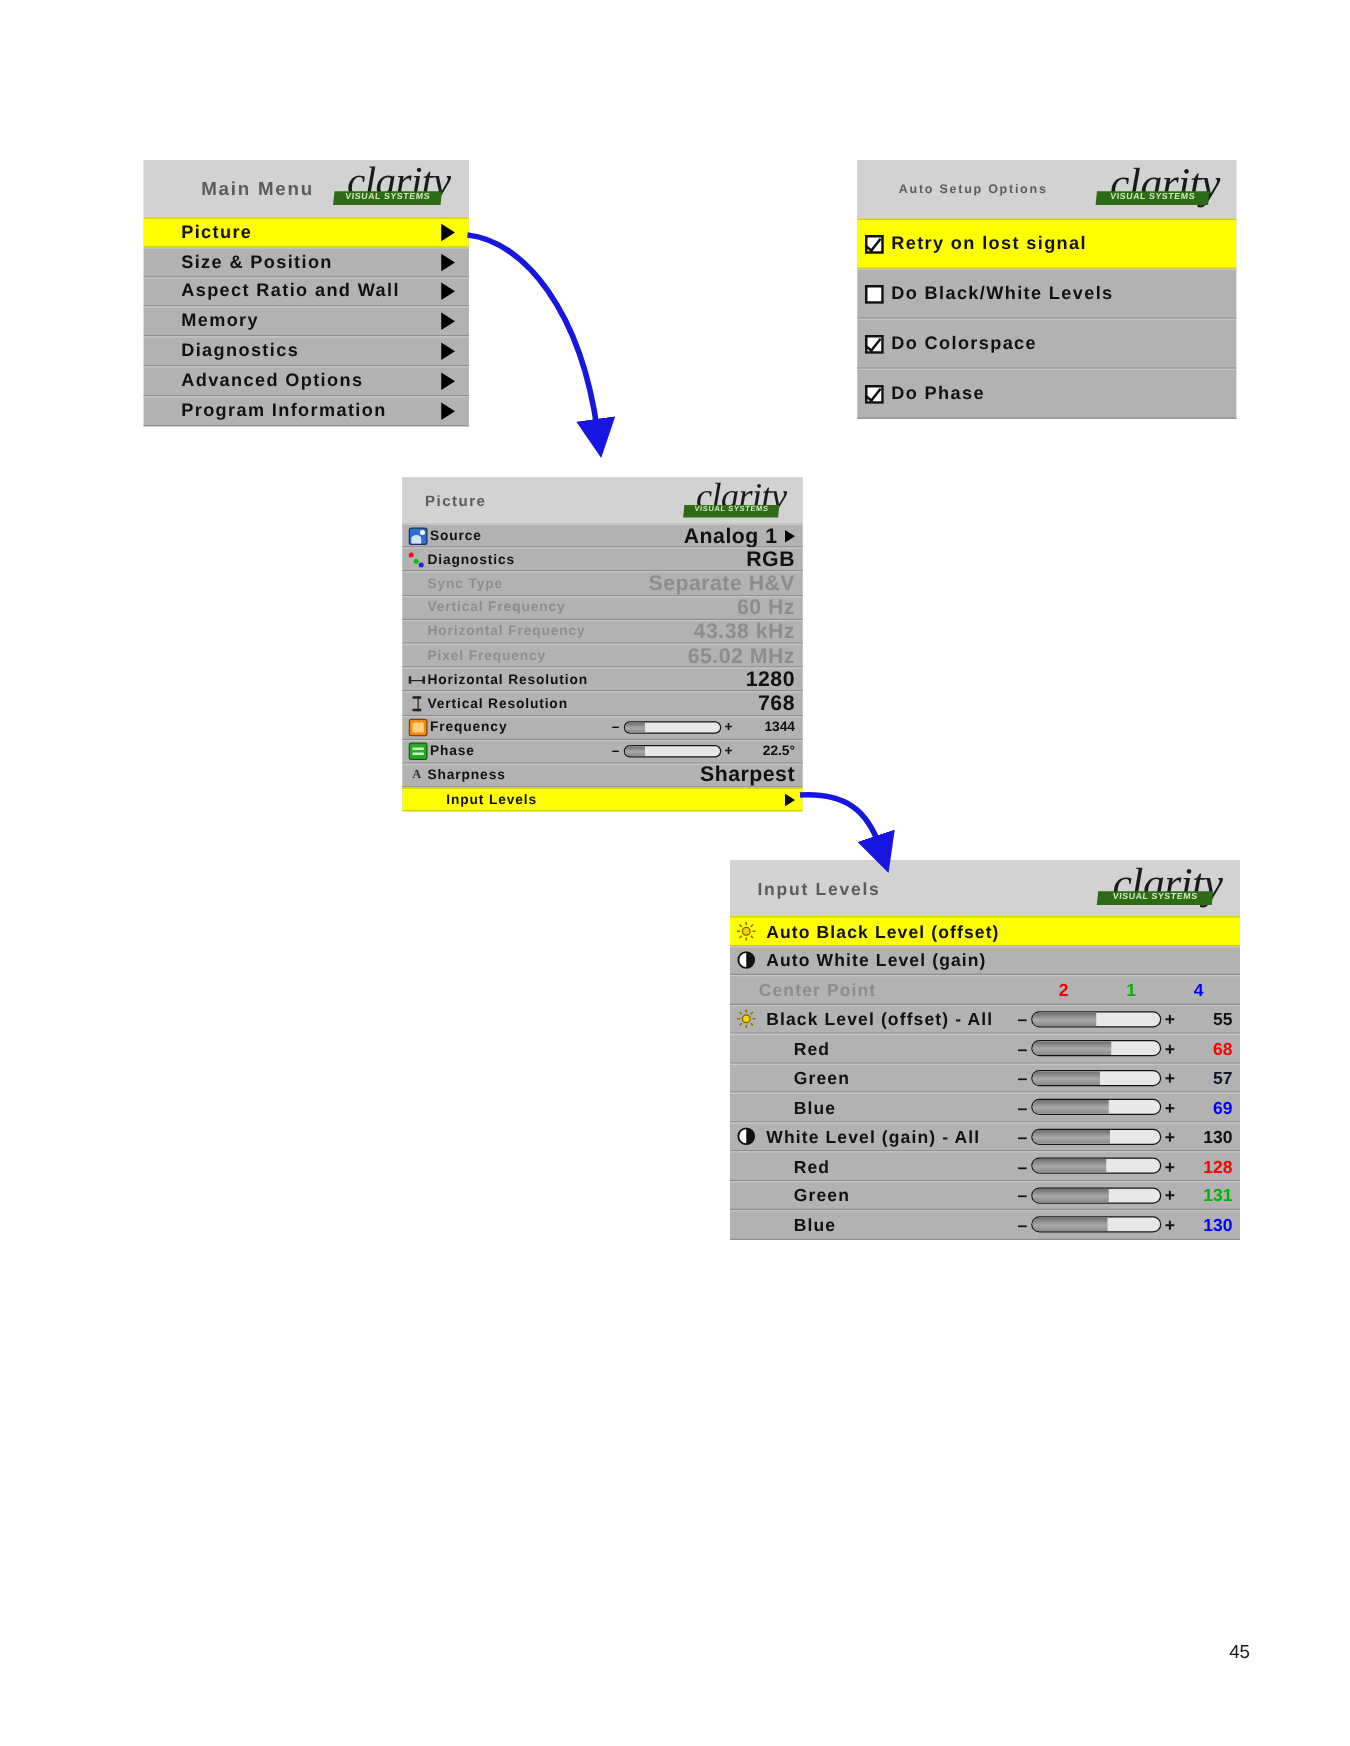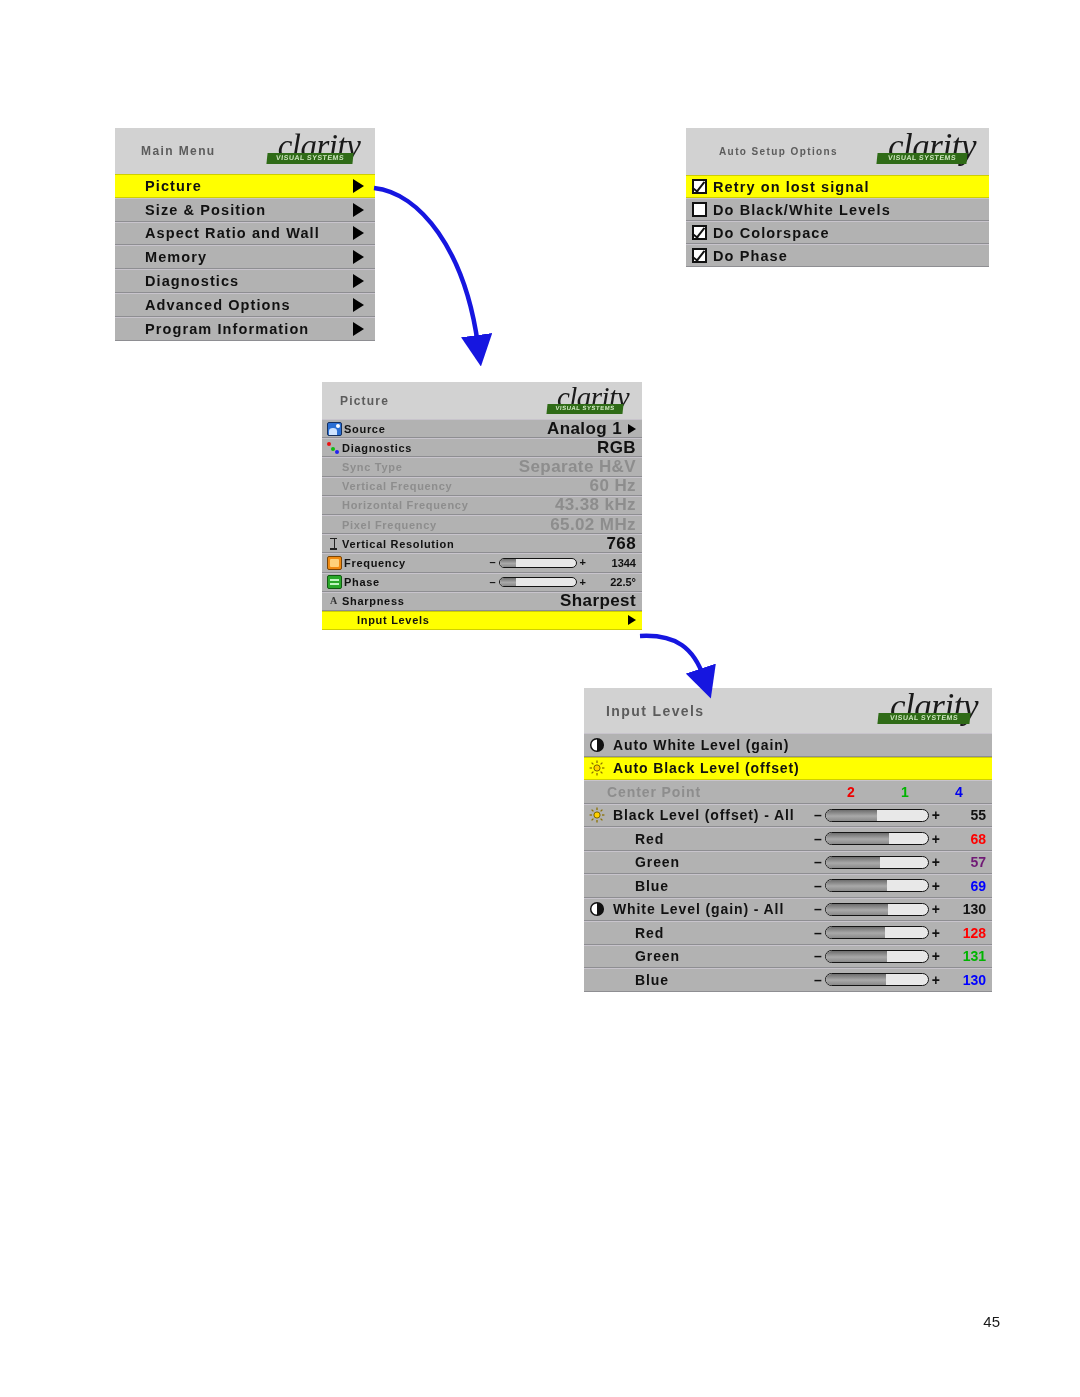--- a/index.html
+++ b/index.html
@@ -103,30 +103,30 @@
   }
   .tri.small {
     border-left-width: 8px;
     border-top-width: 5px;
     border-bottom-width: 5px;
   }
 
   
   #main-menu { left: 115px; top: 128px; width: 260px; }
   #main-menu .panel-header { height: 46px; }
-  #main-menu .panel-title { font-size: 12px; margin-left: 26px; }
+  #main-menu .panel-title { font-size: 15px; margin-left: 46px; }
   #main-menu .row { height: 23.8px; padding: 0 8px 0 30px; }
   #main-menu .row .label { font-size: 14.5px; }
   #main-menu .row .tri { margin-left: auto; margin-right: 3px; }
 
   
   #auto-setup { left: 686px; top: 128px; width: 303px; }
   #auto-setup .panel-header { height: 47px; }
   #auto-setup .panel-title { font-size: 10px; margin-left: 33px; }
-  #auto-setup .row { height: 23px; padding: 0 8px 0 6px; }
+  #auto-setup .row { height: 40px; padding: 0 8px 0 6px; }
   #auto-setup .row .label { font-size: 14.5px; margin-left: 6px; }
   .chk {
     width: 15px; height: 15px;
     border: 2px solid #111;
     background: #ffffff;
     position: relative;
     flex: 0 0 auto;
     box-sizing: border-box;
   }
   .chk.on::after {
@@ -346,20 +346,29 @@
         <span class="label">Horizontal Frequency</span>
         <span class="value">43.38 kHz</span>
       </div>
       <div class="row dim">
         <span class="icon" style="width:13px;height:12px;display:inline-block;"></span>
         <span class="label">Pixel Frequency</span>
         <span class="value">65.02 MHz</span>
       </div>
       <div class="row">
         <span class="icon" style="width:13px;height:12px;display:inline-block;position:relative;">
+          <span style="position:absolute;left:0;top:50%;width:100%;height:1.6px;background:#222;"></span>
+          <span style="position:absolute;left:0;top:25%;width:1.6px;height:50%;background:#222;"></span>
+          <span style="position:absolute;right:0;top:25%;width:1.6px;height:50%;background:#222;"></span>
+        </span>
+        <span class="label">Horizontal Resolution</span>
+        <span class="value">1280</span>
+      </div>
+      <div class="row">
+        <span class="icon" style="width:13px;height:12px;display:inline-block;position:relative;">
           <span style="position:absolute;left:50%;top:0;width:1.6px;height:100%;background:#222;"></span>
           <span style="position:absolute;left:25%;top:0;width:50%;height:1.6px;background:#222;"></span>
           <span style="position:absolute;left:25%;bottom:0;width:50%;height:1.6px;background:#222;"></span>
         </span>
         <span class="label">Vertical Resolution</span>
         <span class="value">768</span>
       </div>
       <div class="row">
         <span class="icon" style="width:13px;height:12px;background:#f08a10;border:1px solid #7a4405;border-radius:2px;display:inline-block;position:relative;">
           <span style="position:absolute;left:2px;top:2px;right:2px;bottom:2px;background:#ffd27a;border-radius:1px;"></span>
@@ -405,43 +414,43 @@
 
 <div class="panel" id="input-levels">
   <div class="panel-header">
     <span class="panel-title">Input Levels</span>
     <span class="logo" style="right:2px; top:2px; width:112px;">
       <span class="word" style="font-size:35px;">clarity</span>
       <span class="bar" style="font-size:7px; width:92px; height:10px; margin-top:-10px; padding-top:1px;">VISUAL SYSTEMS</span>
     </span>
   </div>
   <div id="il-list">
-      <div class="row sub">
-        <span class="icon" style="width:16px;height:16px;display:inline-block;position:relative;"><svg width="16" height="16" viewBox="0 0 16 16">
-            <circle cx="8" cy="8" r="6.3" fill="#ffffff" stroke="#111" stroke-width="1.5"></circle>
-            <path d="M8,1.7 A6.3,6.3 0 0,1 8,14.3 z" fill="#111"></path>
-          </svg></span>
-        <span class="label">Auto White Level (gain)</span>
-      </div>
       <div class="row sel sub">
         <span class="icon" style="width:16px;height:16px;display:inline-block;position:relative;"><svg width="16" height="16" viewBox="0 0 16 16">
             <circle cx="8" cy="8" r="3.1" fill="#ffd000" stroke="#7a6400" stroke-width="1"></circle>
             <g stroke="#8a7000" stroke-width="1.3">
               <line x1="8" y1="0.6" x2="8" y2="3"></line>
               <line x1="8" y1="13" x2="8" y2="15.4"></line>
               <line x1="0.6" y1="8" x2="3" y2="8"></line>
               <line x1="13" y1="8" x2="15.4" y2="8"></line>
               <line x1="2.6" y1="2.6" x2="4.4" y2="4.4"></line>
               <line x1="11.6" y1="11.6" x2="13.4" y2="13.4"></line>
               <line x1="13.4" y1="2.6" x2="11.6" y2="4.4"></line>
               <line x1="4.4" y1="11.6" x2="2.6" y2="13.4"></line>
             </g>
           </svg></span>
         <span class="label">Auto Black Level (offset)</span>
       </div>
+      <div class="row sub">
+        <span class="icon" style="width:16px;height:16px;display:inline-block;position:relative;"><svg width="16" height="16" viewBox="0 0 16 16">
+            <circle cx="8" cy="8" r="6.3" fill="#ffffff" stroke="#111" stroke-width="1.5"></circle>
+            <path d="M8,1.7 A6.3,6.3 0 0,1 8,14.3 z" fill="#111"></path>
+          </svg></span>
+        <span class="label">Auto White Level (gain)</span>
+      </div>
       <div class="row dim">
         <span class="icon" style="width:16px;height:15px;display:inline-block;"></span>
         <span class="label">Center Point</span>
         <span class="cp">
           <span style="color:#ee0000">2</span>
           <span style="color:#00b400">1</span>
           <span style="color:#0000ee">4</span>
         </span>
       </div>
       <div class="row sub">
@@ -483,21 +492,21 @@
       <div class="row indent">
         <span class="icon" style="width:16px;height:15px;display:inline-block;"></span>
         <span class="label">Green</span>
         <span class="slider">
           <span class="sg">–</span>
           <span class="track">
             <span class="fill" style="width:53%"></span>
           </span>
           <span class="sg">+</span>
         </span>
-        <span class="numcell" style="color:#701a75">57</span>
+        <span class="numcell" style="color:#0f172a">57</span>
       </div>
       <div class="row indent">
         <span class="icon" style="width:16px;height:15px;display:inline-block;"></span>
         <span class="label">Blue</span>
         <span class="slider">
           <span class="sg">–</span>
           <span class="track">
             <span class="fill" style="width:60%"></span>
           </span>
           <span class="sg">+</span>

